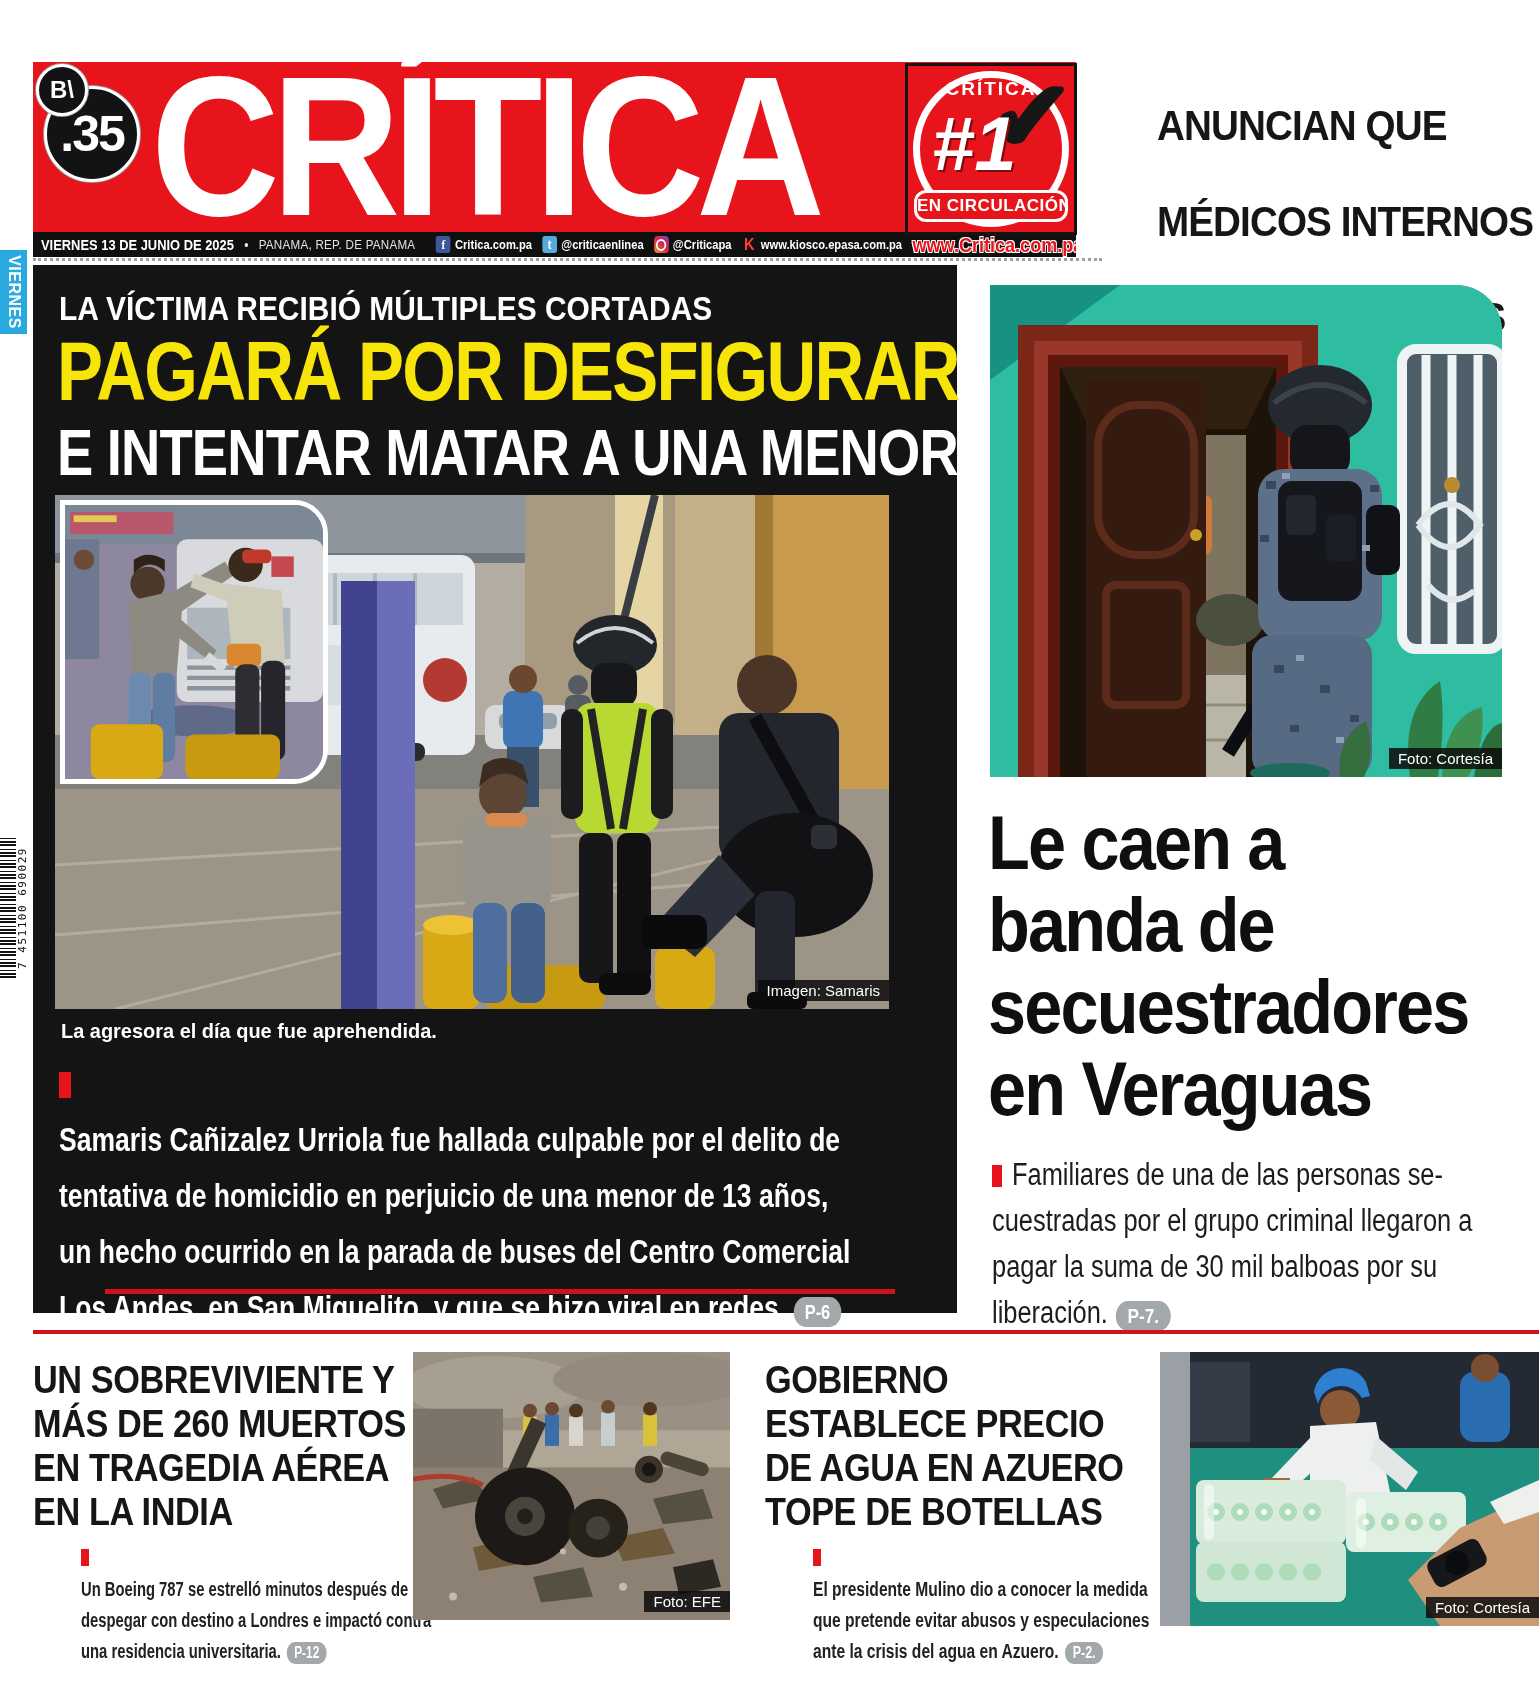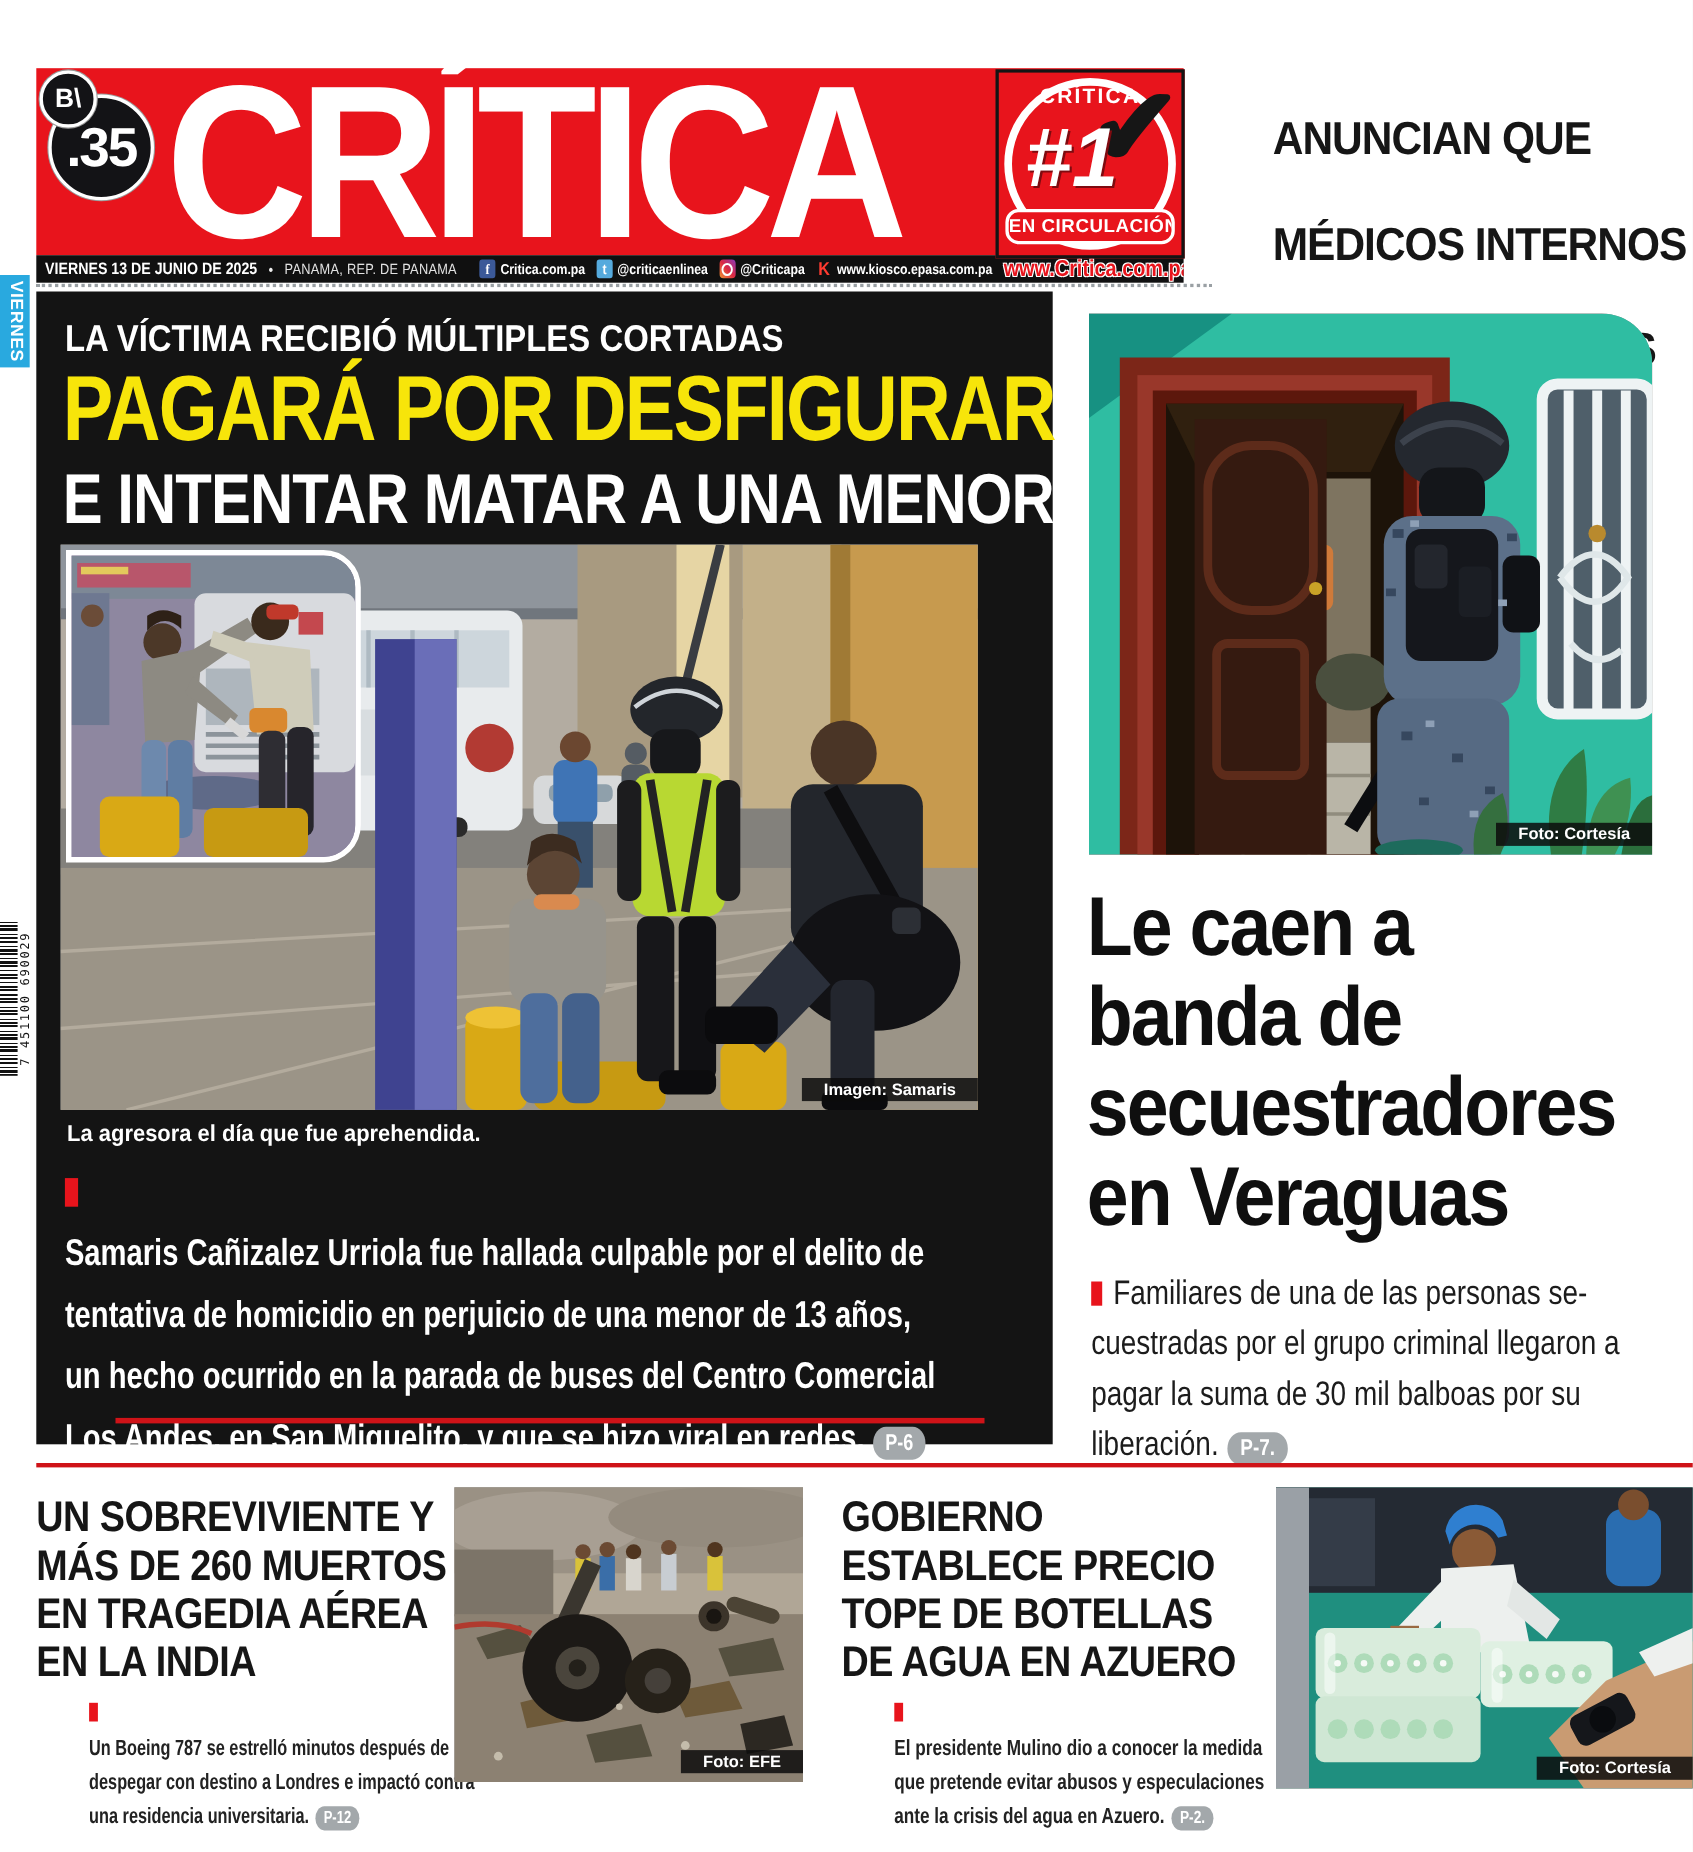--- a/index.html
+++ b/index.html
@@ -66,22 +66,22 @@
   .mainbox{left:33px;top:265px;width:924px;height:1048px;background:#141414;}
   .kicker{position:absolute;left:26px;top:24px;color:#fff;font-weight:700;font-size:34px;}
   .hl-yellow{position:absolute;left:24px;top:60px;color:#f7e50a;font-weight:700;font-size:84px;letter-spacing:-2px;line-height:92px;}
   .hl-white2{position:absolute;left:24px;top:152px;color:#fff;font-weight:700;font-size:64px;letter-spacing:-1px;line-height:72px;}
   .photo{position:absolute;overflow:hidden;background:#8a8a8a;}
   .photo svg{display:block;width:100%;height:100%;}
   .mainphoto{left:22px;top:230px;width:834px;height:514px;}
   .inset{position:absolute;left:5px;top:5px;width:258px;height:274px;border:5px solid #fff;
          border-radius:0 34px 34px 0;overflow:hidden;background:#8e87a0;z-index:2;}
   .inset svg{display:block;width:100%;height:100%;}
-  .credit{position:absolute;right:0;bottom:8px;background:rgba(12,12,12,.85);color:#fff;font-weight:700;
-          font-size:15px;padding:2px 20px;z-index:3;}
+  .credit{position:absolute;right:0;bottom:8px;background:rgba(12,12,12,.85);color:#fff;font-weight:400;
+          font-size:15px;padding:2px 9px;z-index:3;}
   .caption{position:absolute;left:28px;top:754px;color:#fff;font-weight:700;font-size:21px;}
   .mbody{position:absolute;left:26px;top:790px;color:#fff;font-weight:700;font-size:34px;line-height:56px;}
   .redrule{position:absolute;left:72px;top:1024px;width:790px;height:5px;background:#cf1318;}
   
   .photo2{left:990px;top:285px;width:512px;height:492px;border-radius:0 46px 0 0;}
   .khl{left:988px;top:802px;width:551px;}
   .khl .hl{display:block;font-weight:700;font-size:76px;line-height:82px;color:#0f0f0f;letter-spacing:-2px;}
   .kbody{left:992px;top:1152px;width:547px;font-size:31px;color:#1c1c1c;line-height:46px;}
   
   .rulefull{left:33px;top:1330px;width:1506px;height:4px;background:#cf1318;}
@@ -404,22 +404,22 @@
       <circle cx="150" cy="204" r="3" fill="#c4bcab"></circle>
         <circle cx="290" cy="258" r="4" fill="#c4bcab"></circle>
       <path d="M0 130 q40 -8 70 6" stroke="#b03a2e" stroke-width="5" fill="none"></path>
     </svg>
     <div class="credit">Foto: EFE</div>
   </div>
 
   <div class="abs bhl bhl-water">
     <span class="hl"><span class="cond sx88">GOBIERNO</span></span>
     <span class="hl"><span class="cond sx88">ESTABLECE PRECIO</span></span>
+    <span class="hl"><span class="cond sx88">DE AGUA EN AZUERO</span></span>
     <span class="hl"><span class="cond sx88">TOPE DE BOTELLAS</span></span>
-    <span class="hl"><span class="cond sx88">DE AGUA EN AZUERO</span></span>
   </div>
   <div class="abs bbody bbody-water">
     <div><span class="bullet b-sm"></span><span class="cond sx78">El presidente Mulino dio a conocer la medida</span></div>
     <div><span class="cond sx78">que pretende evitar abusos y especulaciones</span></div>
     <div><span class="cond sx78"><span>ante la crisis del agua en Azuero.</span><span class="pref sm">P-2.</span></span></div>
   </div>
 
   <div class="abs photo waterphoto">
     <svg viewBox="0 0 379 274" preserveAspectRatio="none">
       <rect width="379" height="274" fill="#1f8f7f"></rect>

